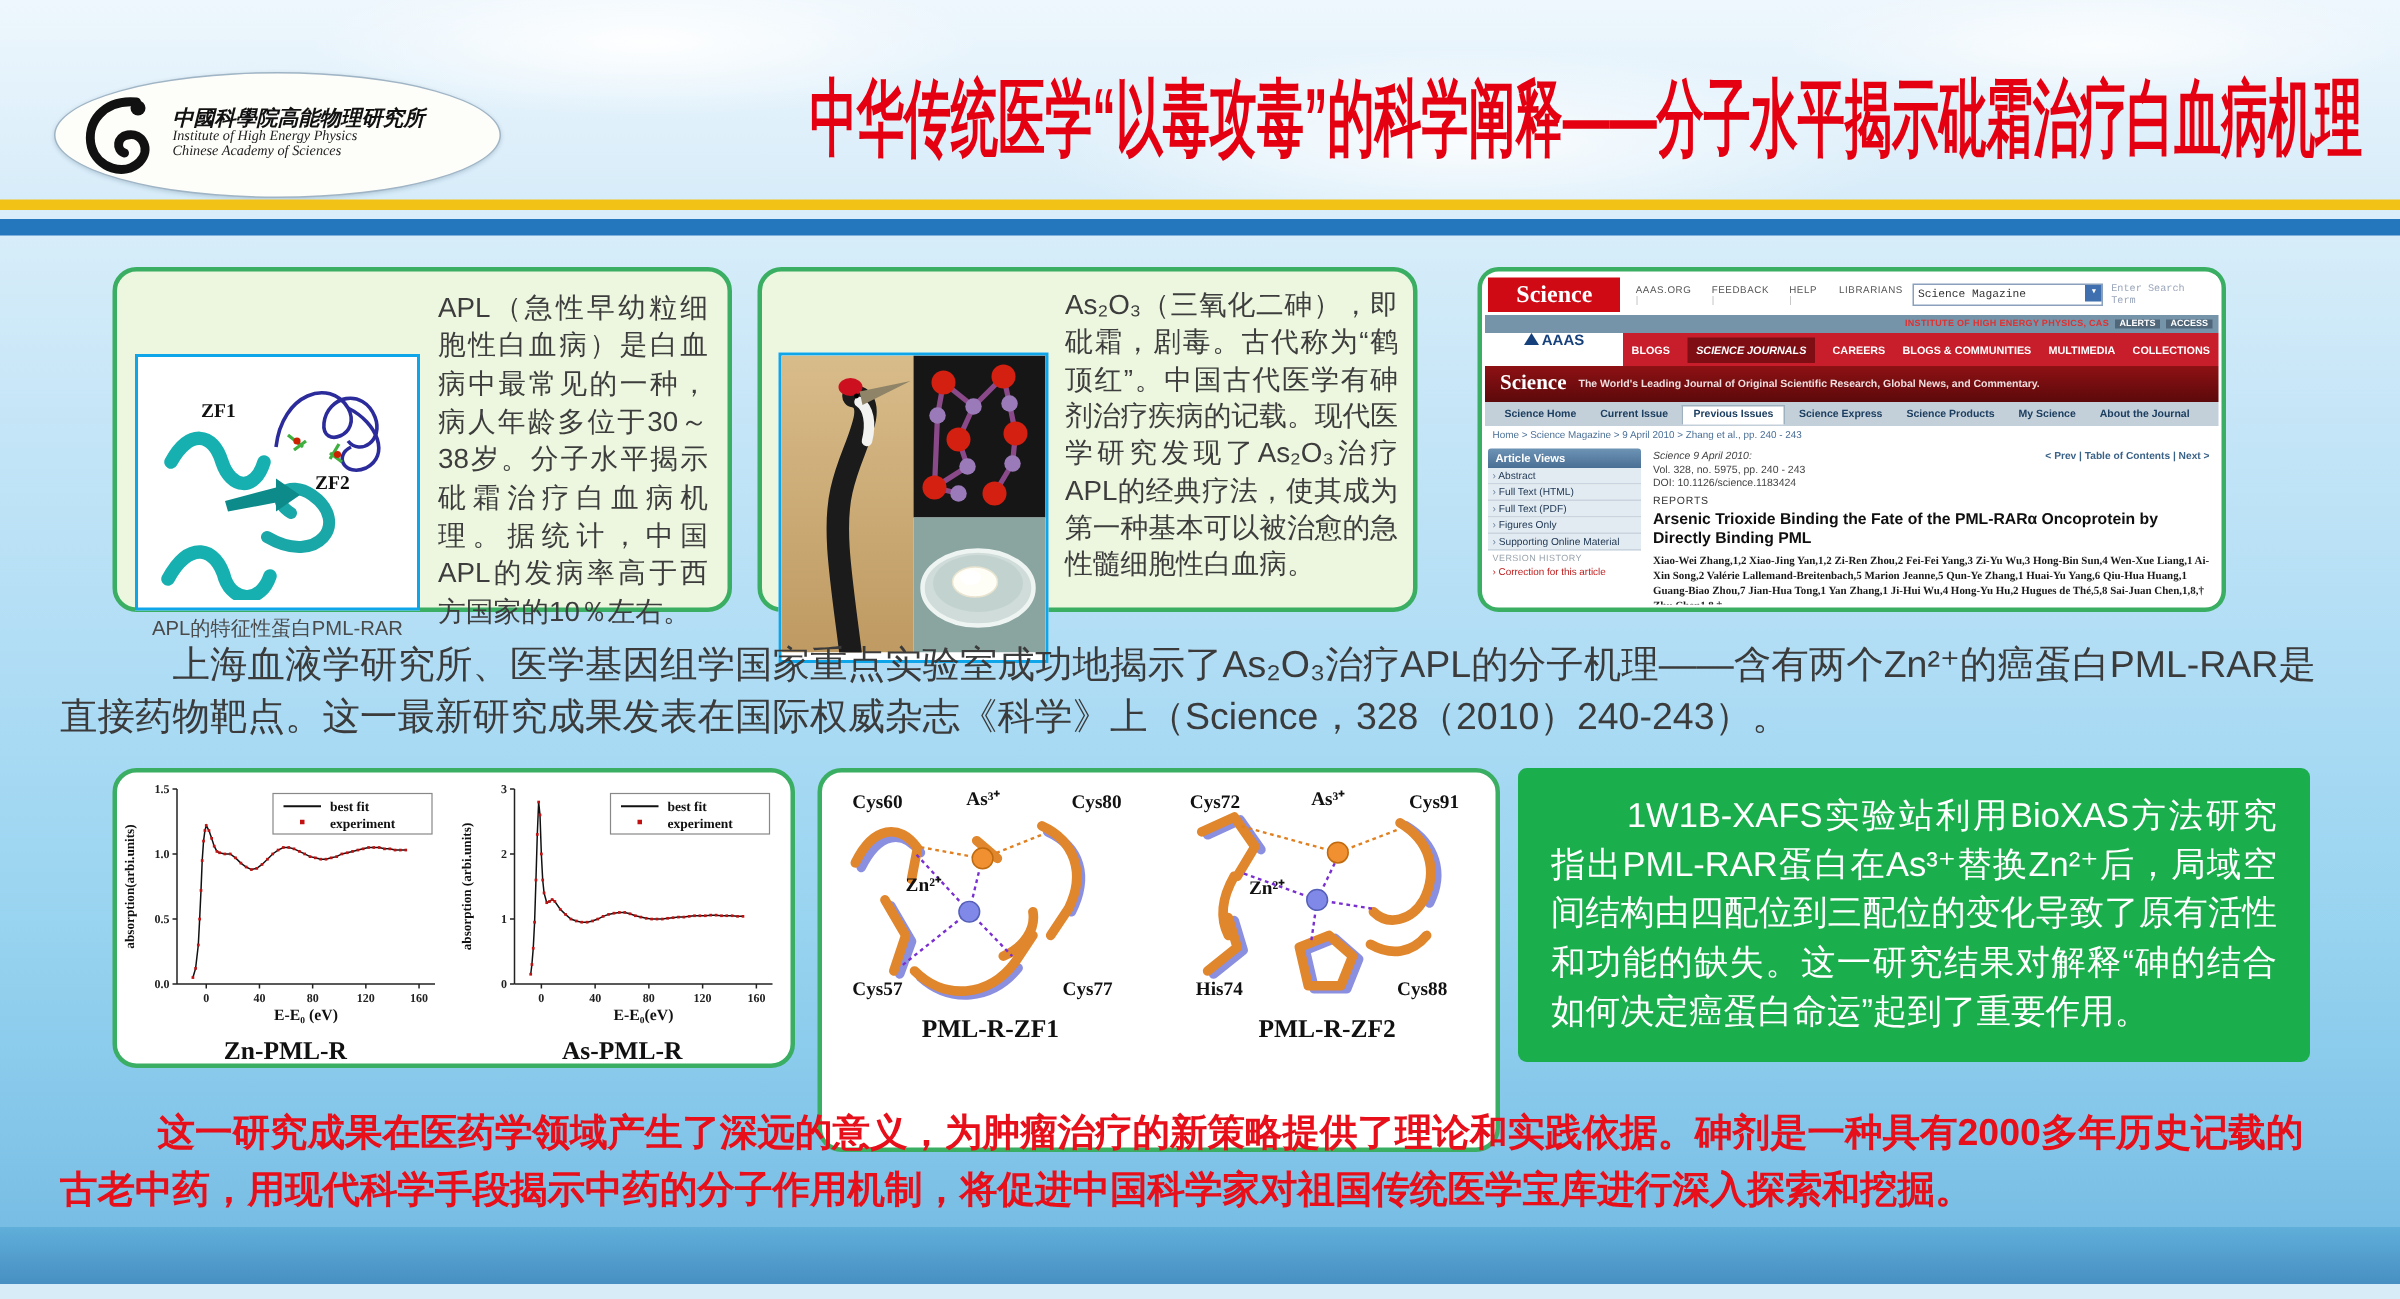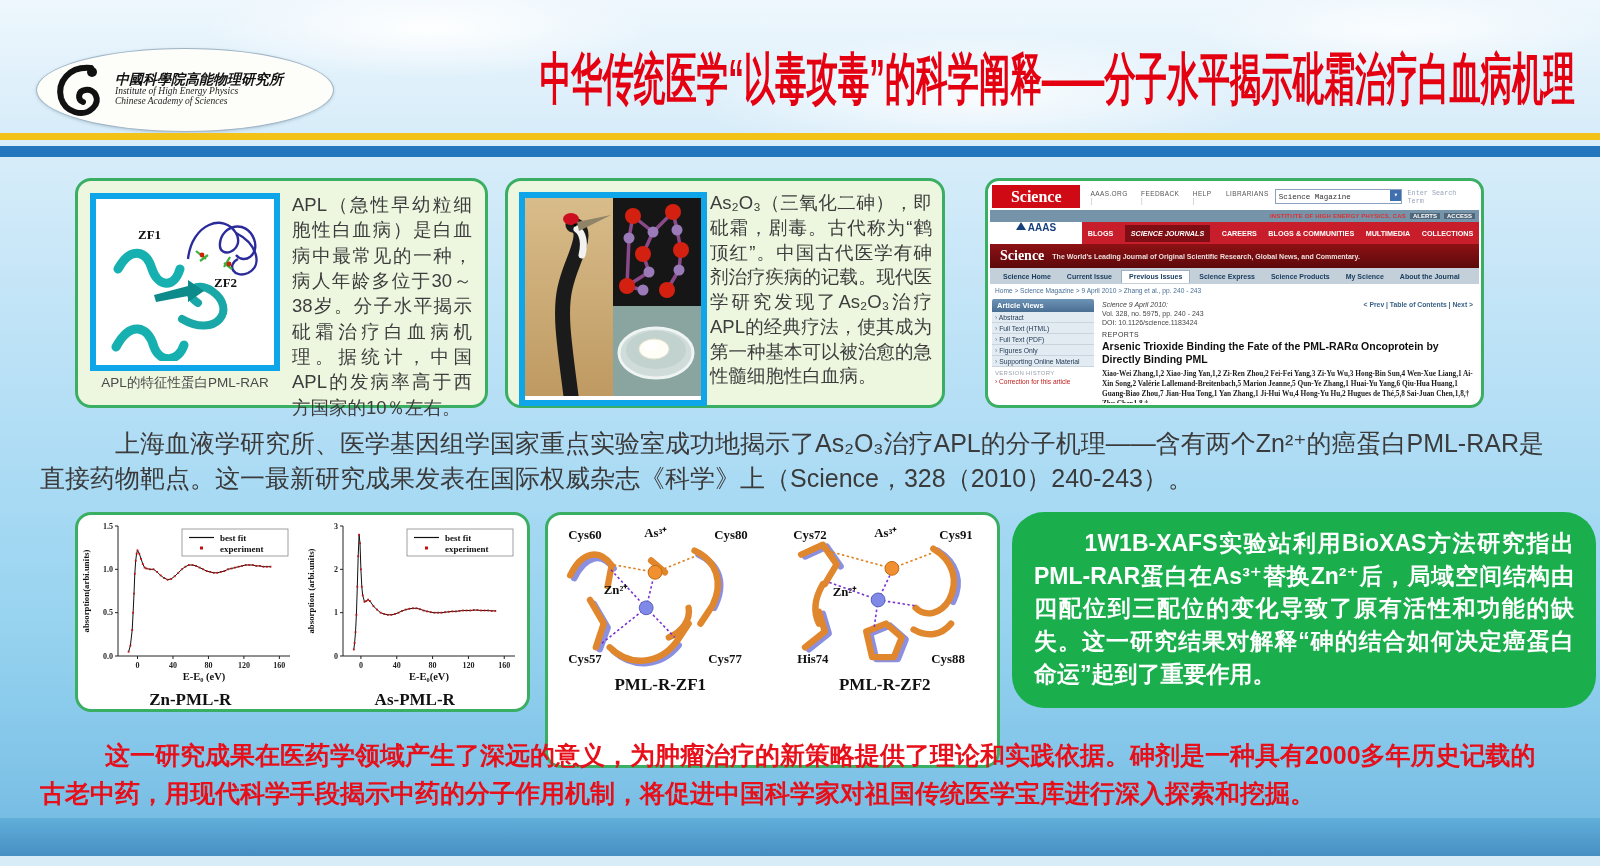--- a/index.html
+++ b/index.html
@@ -24,26 +24,26 @@
     transform:scaleX(0.56);transform-origin:left center;letter-spacing:0px;}
   .stripe-gold{position:absolute;left:0;top:133px;width:1600px;height:7px;background:#f2c216;}
   .stripe-blue{position:absolute;left:0;top:146px;width:1600px;height:11px;background:#2477bd;}
   
   .gbox{position:absolute;border:3px solid #3aae62;border-radius:16px;background:#fff;box-sizing:border-box;}
   #box-apl{left:75px;top:178px;width:413px;height:230px;background:#edf7df;}
   #box-arsenic{left:505px;top:178px;width:440px;height:230px;background:#edf7df;}
   #box-science{left:985px;top:178px;width:499px;height:230px;overflow:hidden;border-radius:14px;}
   #box-charts{left:75px;top:512px;width:455px;height:200px;}
   #box-zf{left:545px;top:512px;width:455px;height:256px;}
-  #box-highlight{left:1012px;top:512px;width:584px;height:196px;border:none;border-radius:32px;
+  #box-highlight{left:1012px;top:512px;width:528px;height:196px;border:none;border-radius:6px;
     background:#1aae4d;color:#fff;padding:15px 22px;box-sizing:border-box;
-    font-size:23px;line-height:1.42;text-indent:2.2em;text-align:justify;font-weight:700;}
+    font-size:23px;line-height:1.42;text-indent:2.2em;text-align:justify;font-weight:400;}
   
   .protein-fig{position:absolute;left:12px;top:12px;width:190px;}
-  .fig-frame{border:6px solid #0ea5e9;background:#fff;}
+  .fig-frame{border:2px solid #0ea5e9;background:#fff;margin-top:43px;}
   .protein-cap{width:190px;text-align:center;font-size:13.5px;color:#4a4a4a;margin-top:3px;}
   .cjk-text{position:absolute;font-size:18.5px;color:#3d3d3d;text-align:justify;}
   #apl-text{left:214px;top:11px;right:13px;line-height:1.37;}
   .crane-fig{position:absolute;left:11px;top:11px;}
   #ars-text{left:202px;top:10px;right:10px;line-height:1.34;}
   
   .sci{position:absolute;inset:2px;display:flex;flex-direction:column;background:#fff;font-family:"Liberation Sans",sans-serif;}
   .sci-r1{height:27px;display:flex;align-items:center;}
   .sci-logo{width:92px;height:23px;background:#cf0a15;color:#fff;font-family:"Liberation Serif",serif;
     font-weight:bold;font-size:16px;display:flex;align-items:center;justify-content:center;margin-left:2px;}

